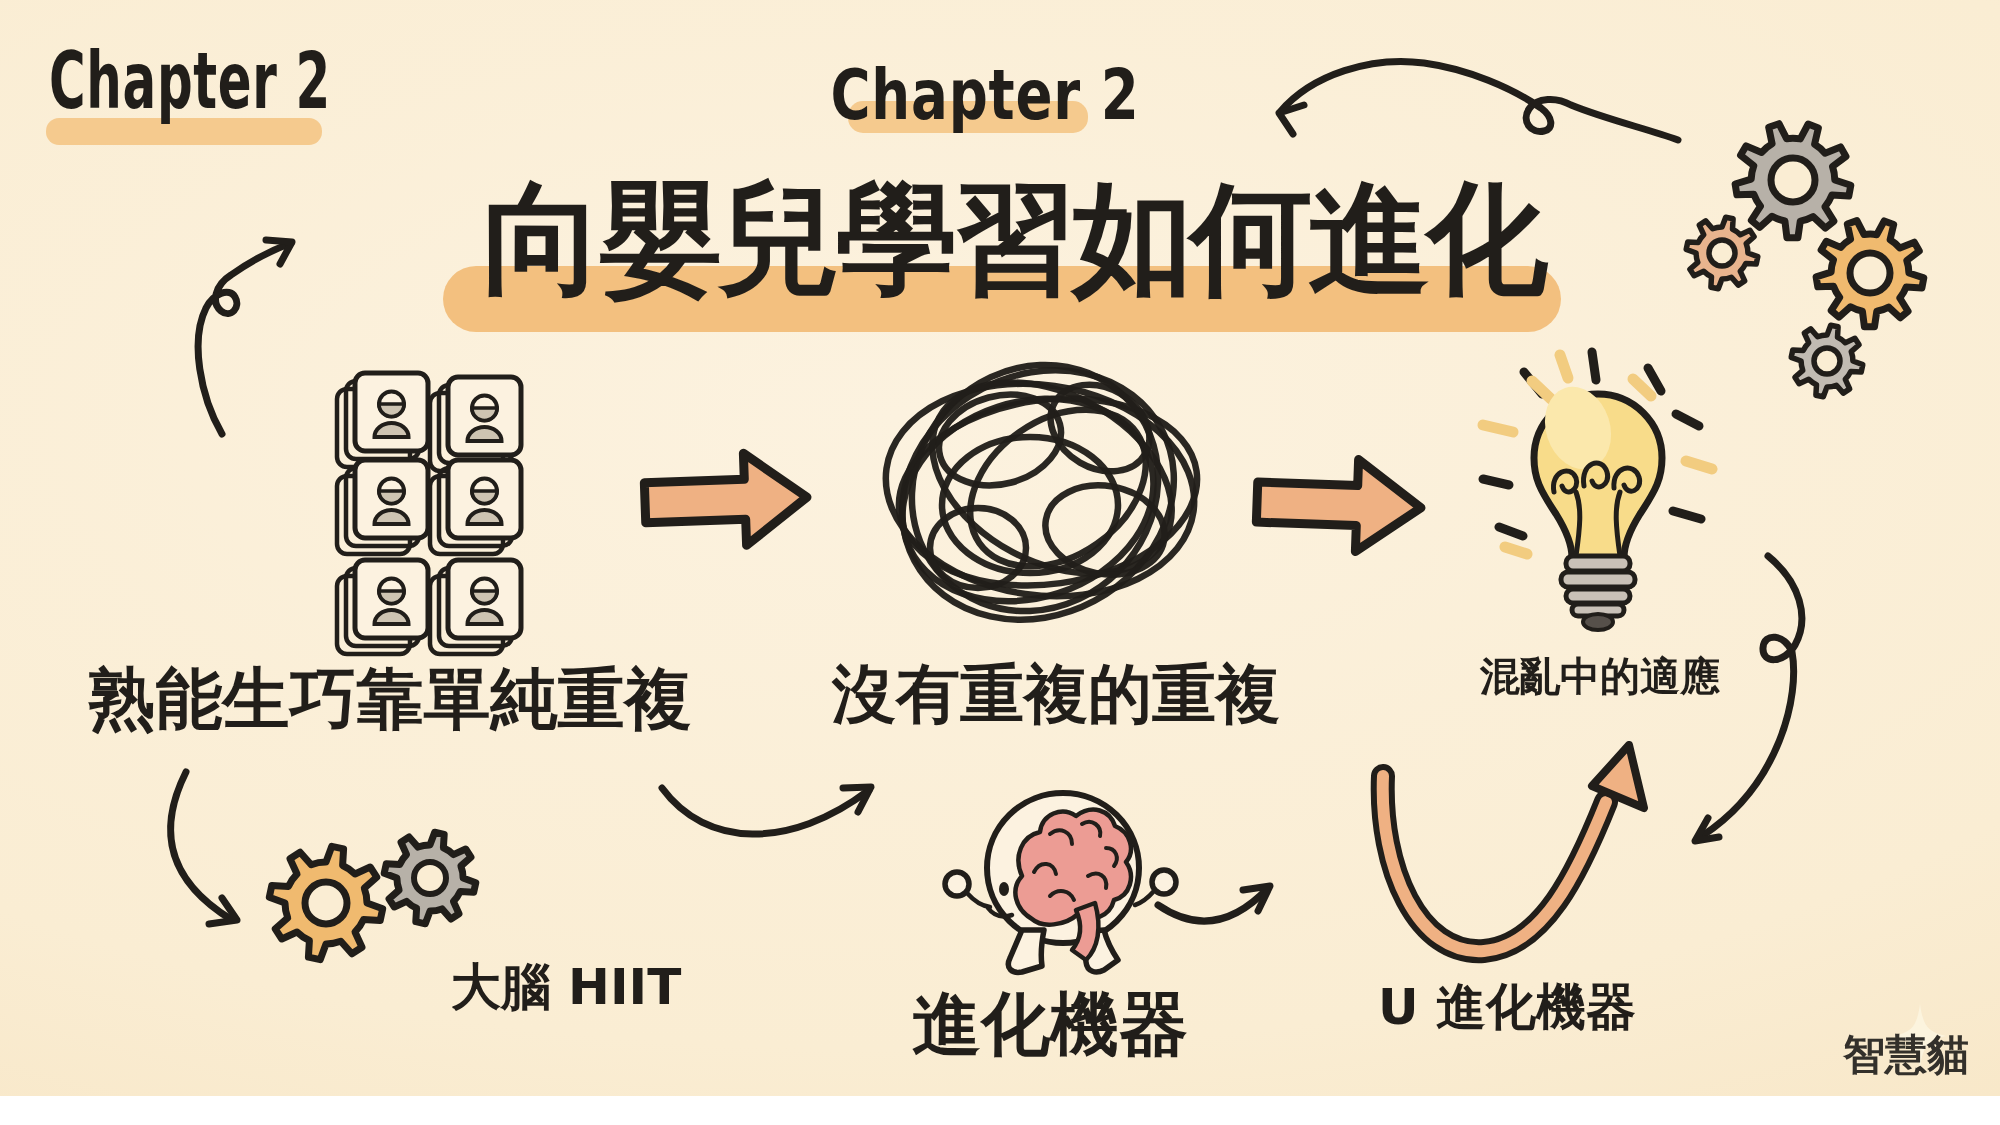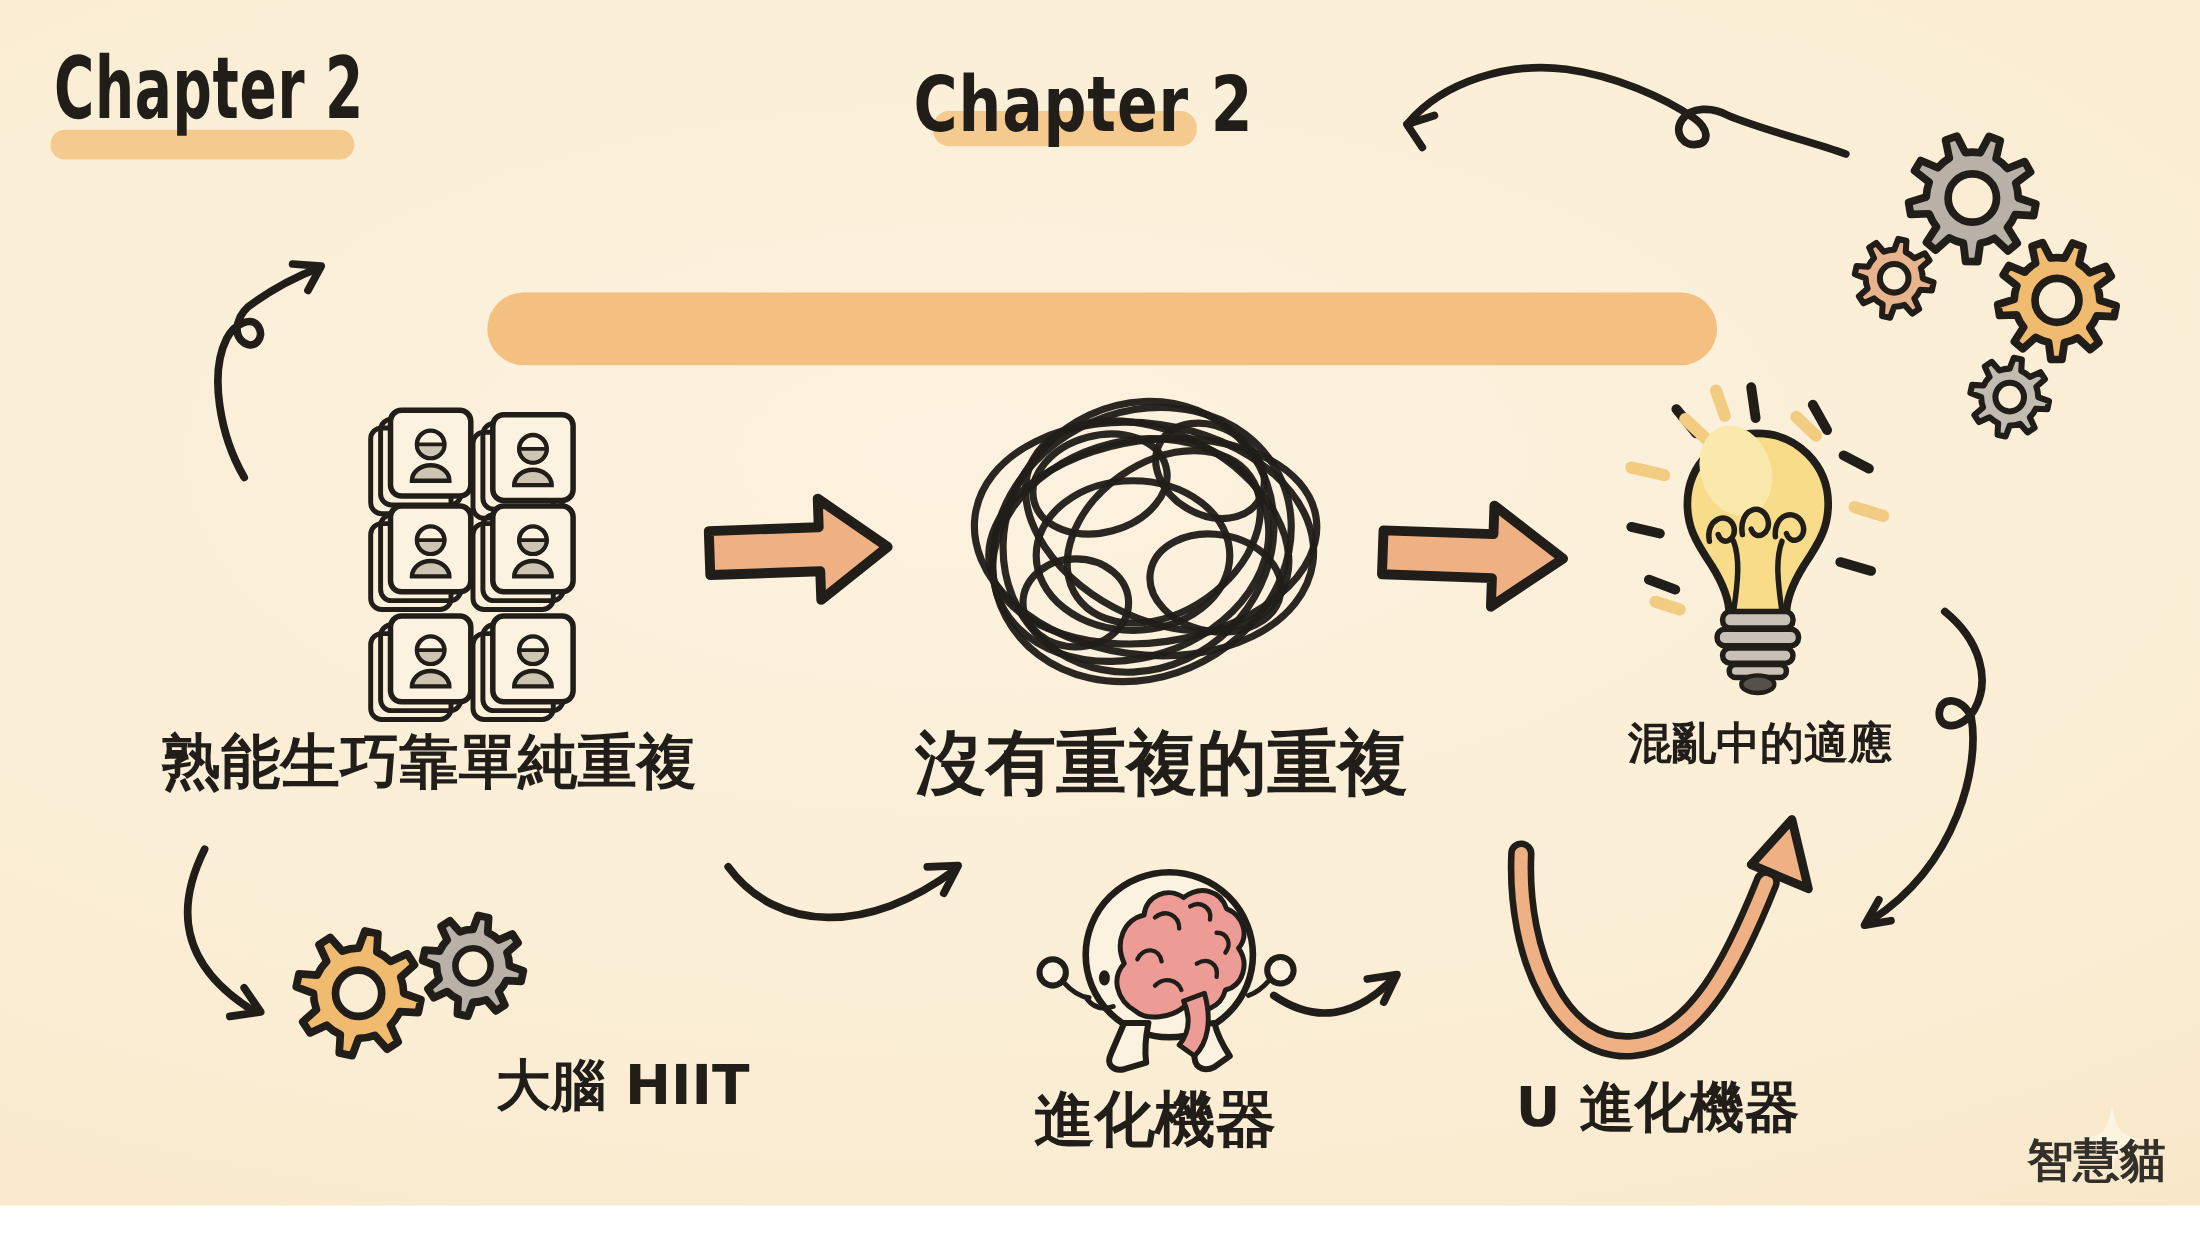--- a/index.html
+++ b/index.html
@@ -21,25 +21,25 @@
   }
   .stage svg{position:absolute;left:0;top:0;}
   .txt{
     position:absolute; white-space:nowrap; color:var(--ink);
     font-weight:bold; line-height:1; transform:translateX(-50%);
   }
   .chapter{letter-spacing:1px;}
   #chapter-left{left:190px; top:42px; font-size:78px; transform:translateX(-50%) scaleX(.64);}
   #chapter-center{left:985px; top:60px; font-size:70px; transform:translateX(-50%) scaleX(.78);}
   #main-title{left:1013px; top:178px; font-size:122px; letter-spacing:-4px;}
-  #label-repetition{left:390px; top:666px; font-size:54px;}
+  #label-repetition{left:390px; top:666px; font-size:67px;}
   #label-tangle{left:1056px; top:662px; font-size:64px;}
   #label-adaptation{left:1600px; top:656px; font-size:40px;}
   #label-hiit{left:566px; top:962px; font-size:50px;}
-  #label-evolution{left:1050px; top:990px; font-size:55px;}
+  #label-evolution{left:1050px; top:990px; font-size:69px;}
   #label-ucurve{left:1507px; top:982px; font-size:50px;}
   #watermark{left:1906px; top:1034px; font-size:42px; color:var(--watermark-ink); font-weight:bold;}
   
   .inkline{fill:none; stroke:var(--ink); stroke-width:7; stroke-linecap:round; stroke-linejoin:round;}
   .chev{fill:none; stroke:var(--ink); stroke-width:7; stroke-linecap:round; stroke-linejoin:round;}
   .blockarrow{fill:var(--arrow-orange); stroke:var(--ink); stroke-width:9; stroke-linejoin:round;}
   .gear{stroke:var(--ink); stroke-linejoin:round;}
   .gear-lg{stroke-width:7;}
   .gear-sm{stroke-width:5.5;}
   .gear-hole{fill:var(--bg); stroke:var(--ink);}
@@ -249,20 +249,21 @@
       <path class="u-out" d="M 1383,776 C 1379,868 1418,956 1484,951 C 1543,946 1578,872 1606,802"></path>
       <path class="u-in" d="M 1383,776 C 1379,868 1418,956 1484,951 C 1543,946 1578,872 1606,802"></path>
       <polygon class="u-head" points="1629,745 1592,786 1644,808"></polygon>
     </g>
 
     <path class="sparkle" d="M 1920,1004 C 1923,1026 1928,1032 1946,1036 C 1928,1040 1923,1046 1920,1068 C 1917,1046 1912,1040 1894,1036 C 1912,1032 1917,1026 1920,1004 Z"></path>
   </svg>
 
   <div class="txt chapter" id="chapter-left">Chapter 2</div>
   <div class="txt chapter" id="chapter-center">Chapter 2</div>
+  <div class="txt" id="main-title">向嬰兒學習如何進化</div>
   <div class="txt" id="label-repetition">熟能生巧靠單純重複</div>
   <div class="txt" id="label-tangle">沒有重複的重複</div>
   <div class="txt" id="label-adaptation">混亂中的適應</div>
   <div class="txt" id="label-hiit">大腦 HIIT</div>
   <div class="txt" id="label-evolution">進化機器</div>
   <div class="txt" id="label-ucurve">U 進化機器</div>
   <div class="txt" id="watermark">智慧貓</div>
 </div>
 
 </body></html>

